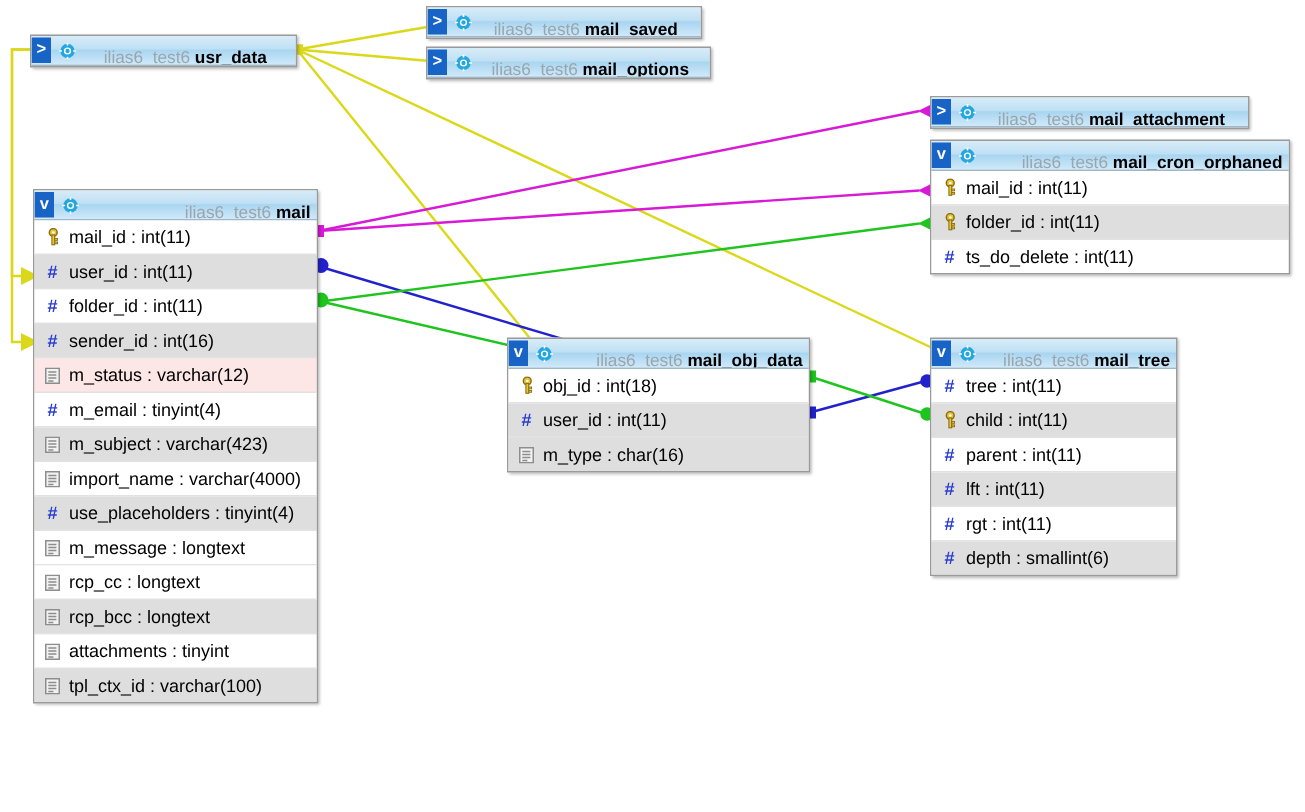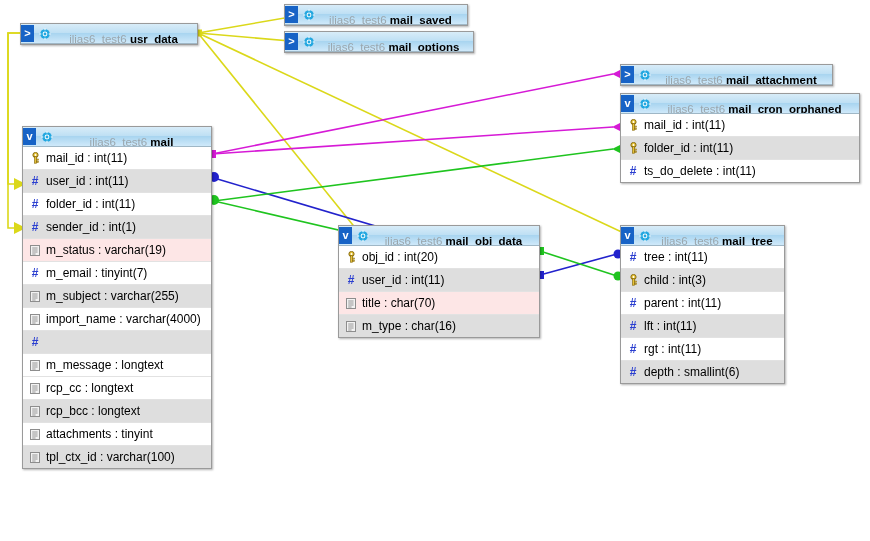--- a/index.html
+++ b/index.html
@@ -63,21 +63,21 @@
   }
   .row:last-child{border-bottom:none;}
   .row.alt{background:#dedede;}
   .row.pink{background:#fde6e6;}
   .row.white{background:#ffffff;}
   .ficon{width:16px;flex:0 0 auto;display:flex;align-items:center;justify-content:center;}
   .flabel{padding-left:3px;font-size:12px;color:#000;letter-spacing:0px;}
 
   
   .tbl.collapsed .ttl{text-align:center;}
-  .tbl.wide .ttl{text-align:center;}
+  .tbl.wide .ttl{text-align:right;}
 </style>
 </head>
 <body>
 
 <div id="canvas">
 
   <svg id="wires" viewBox="0 0 870 541" width="870" height="541">
     <defs>
       <marker id="tri-y" markerWidth="7" markerHeight="7" refX="6" refY="3.5" orient="auto">
         <path d="M0,0 L7,3.5 L0,7 Z" fill="#dbd81a"></path>
@@ -302,41 +302,27 @@
         <div class="row white">
           <span class="ficon">
             <svg width="11" height="12" viewBox="0 0 11 12">
               <circle cx="5.5" cy="3" r="2.6" fill="#e8c437" stroke="#8a6d10" stroke-width="1"></circle>
               <circle cx="5.5" cy="3" r="0.9" fill="#ffffff"></circle>
               <rect x="4.6" y="4.6" width="1.9" height="6.6" fill="#e8c437" stroke="#8a6d10" stroke-width="0.7"></rect>
               <rect x="6.4" y="7" width="2" height="1.2" fill="#e8c437" stroke="#8a6d10" stroke-width="0.6"></rect>
               <rect x="6.4" y="9.3" width="2" height="1.2" fill="#e8c437" stroke="#8a6d10" stroke-width="0.6"></rect>
             </svg>
           </span>
-          <span class="flabel">obj_id : int(20)</span>
+          <span class="flabel">obj_id : int(18)</span>
         </div>
         <div class="row alt">
           <span class="ficon">
             <span style="color:#2b3fd0;font-weight:bold;font-size:12px;font-family:'Liberation Sans',sans-serif;line-height:1;">#</span>
           </span>
           <span class="flabel">user_id : int(11)</span>
-        </div>
-        <div class="row pink">
-          <span class="ficon">
-            <svg width="10" height="11" viewBox="0 0 10 11">
-              <rect x="0.5" y="0.5" width="9" height="10" fill="#f2f2f2" stroke="#8d8d8d" stroke-width="1"></rect>
-              <g stroke="#8d8d8d" stroke-width="0.9">
-                <line x1="2.2" y1="3" x2="7.6" y2="3"></line>
-                <line x1="2.2" y1="5" x2="7.6" y2="5"></line>
-                <line x1="2.2" y1="7" x2="7.6" y2="7"></line>
-                <line x1="2.2" y1="9" x2="5.6" y2="9"></line>
-              </g>
-            </svg>
-          </span>
-          <span class="flabel">title : char(70)</span>
         </div>
         <div class="row alt">
           <span class="ficon">
             <svg width="10" height="11" viewBox="0 0 10 11">
               <rect x="0.5" y="0.5" width="9" height="10" fill="#f2f2f2" stroke="#8d8d8d" stroke-width="1"></rect>
               <g stroke="#8d8d8d" stroke-width="0.9">
                 <line x1="2.2" y1="3" x2="7.6" y2="3"></line>
                 <line x1="2.2" y1="5" x2="7.6" y2="5"></line>
                 <line x1="2.2" y1="7" x2="7.6" y2="7"></line>
                 <line x1="2.2" y1="9" x2="5.6" y2="9"></line>
@@ -375,21 +361,21 @@
         <div class="row alt">
           <span class="ficon">
             <svg width="11" height="12" viewBox="0 0 11 12">
               <circle cx="5.5" cy="3" r="2.6" fill="#e8c437" stroke="#8a6d10" stroke-width="1"></circle>
               <circle cx="5.5" cy="3" r="0.9" fill="#ffffff"></circle>
               <rect x="4.6" y="4.6" width="1.9" height="6.6" fill="#e8c437" stroke="#8a6d10" stroke-width="0.7"></rect>
               <rect x="6.4" y="7" width="2" height="1.2" fill="#e8c437" stroke="#8a6d10" stroke-width="0.6"></rect>
               <rect x="6.4" y="9.3" width="2" height="1.2" fill="#e8c437" stroke="#8a6d10" stroke-width="0.6"></rect>
             </svg>
           </span>
-          <span class="flabel">child : int(3)</span>
+          <span class="flabel">child : int(11)</span>
         </div>
         <div class="row white">
           <span class="ficon">
             <span style="color:#2b3fd0;font-weight:bold;font-size:12px;font-family:'Liberation Sans',sans-serif;line-height:1;">#</span>
           </span>
           <span class="flabel">parent : int(11)</span>
         </div>
         <div class="row alt">
           <span class="ficon">
             <span style="color:#2b3fd0;font-weight:bold;font-size:12px;font-family:'Liberation Sans',sans-serif;line-height:1;">#</span>
@@ -450,74 +436,75 @@
         <div class="row white">
           <span class="ficon">
             <span style="color:#2b3fd0;font-weight:bold;font-size:12px;font-family:'Liberation Sans',sans-serif;line-height:1;">#</span>
           </span>
           <span class="flabel">folder_id : int(11)</span>
         </div>
         <div class="row alt">
           <span class="ficon">
             <span style="color:#2b3fd0;font-weight:bold;font-size:12px;font-family:'Liberation Sans',sans-serif;line-height:1;">#</span>
           </span>
-          <span class="flabel">sender_id : int(1)</span>
+          <span class="flabel">sender_id : int(16)</span>
         </div>
         <div class="row pink">
           <span class="ficon">
             <svg width="10" height="11" viewBox="0 0 10 11">
               <rect x="0.5" y="0.5" width="9" height="10" fill="#f2f2f2" stroke="#8d8d8d" stroke-width="1"></rect>
               <g stroke="#8d8d8d" stroke-width="0.9">
                 <line x1="2.2" y1="3" x2="7.6" y2="3"></line>
                 <line x1="2.2" y1="5" x2="7.6" y2="5"></line>
                 <line x1="2.2" y1="7" x2="7.6" y2="7"></line>
                 <line x1="2.2" y1="9" x2="5.6" y2="9"></line>
               </g>
             </svg>
           </span>
-          <span class="flabel">m_status : varchar(19)</span>
-        </div>
-        <div class="row white">
-          <span class="ficon">
-            <span style="color:#2b3fd0;font-weight:bold;font-size:12px;font-family:'Liberation Sans',sans-serif;line-height:1;">#</span>
-          </span>
-          <span class="flabel">m_email : tinyint(7)</span>
-        </div>
-        <div class="row alt">
-          <span class="ficon">
-            <svg width="10" height="11" viewBox="0 0 10 11">
-              <rect x="0.5" y="0.5" width="9" height="10" fill="#f2f2f2" stroke="#8d8d8d" stroke-width="1"></rect>
-              <g stroke="#8d8d8d" stroke-width="0.9">
-                <line x1="2.2" y1="3" x2="7.6" y2="3"></line>
-                <line x1="2.2" y1="5" x2="7.6" y2="5"></line>
-                <line x1="2.2" y1="7" x2="7.6" y2="7"></line>
-                <line x1="2.2" y1="9" x2="5.6" y2="9"></line>
-              </g>
-            </svg>
-          </span>
-          <span class="flabel">m_subject : varchar(255)</span>
+          <span class="flabel">m_status : varchar(12)</span>
+        </div>
+        <div class="row white">
+          <span class="ficon">
+            <span style="color:#2b3fd0;font-weight:bold;font-size:12px;font-family:'Liberation Sans',sans-serif;line-height:1;">#</span>
+          </span>
+          <span class="flabel">m_email : tinyint(4)</span>
+        </div>
+        <div class="row alt">
+          <span class="ficon">
+            <svg width="10" height="11" viewBox="0 0 10 11">
+              <rect x="0.5" y="0.5" width="9" height="10" fill="#f2f2f2" stroke="#8d8d8d" stroke-width="1"></rect>
+              <g stroke="#8d8d8d" stroke-width="0.9">
+                <line x1="2.2" y1="3" x2="7.6" y2="3"></line>
+                <line x1="2.2" y1="5" x2="7.6" y2="5"></line>
+                <line x1="2.2" y1="7" x2="7.6" y2="7"></line>
+                <line x1="2.2" y1="9" x2="5.6" y2="9"></line>
+              </g>
+            </svg>
+          </span>
+          <span class="flabel">m_subject : varchar(423)</span>
         </div>
         <div class="row white">
           <span class="ficon">
             <svg width="10" height="11" viewBox="0 0 10 11">
               <rect x="0.5" y="0.5" width="9" height="10" fill="#f2f2f2" stroke="#8d8d8d" stroke-width="1"></rect>
               <g stroke="#8d8d8d" stroke-width="0.9">
                 <line x1="2.2" y1="3" x2="7.6" y2="3"></line>
                 <line x1="2.2" y1="5" x2="7.6" y2="5"></line>
                 <line x1="2.2" y1="7" x2="7.6" y2="7"></line>
                 <line x1="2.2" y1="9" x2="5.6" y2="9"></line>
               </g>
             </svg>
           </span>
           <span class="flabel">import_name : varchar(4000)</span>
         </div>
         <div class="row alt">
           <span class="ficon">
             <span style="color:#2b3fd0;font-weight:bold;font-size:12px;font-family:'Liberation Sans',sans-serif;line-height:1;">#</span>
           </span>
+          <span class="flabel">use_placeholders : tinyint(4)</span>
         </div>
         <div class="row white">
           <span class="ficon">
             <svg width="10" height="11" viewBox="0 0 10 11">
               <rect x="0.5" y="0.5" width="9" height="10" fill="#f2f2f2" stroke="#8d8d8d" stroke-width="1"></rect>
               <g stroke="#8d8d8d" stroke-width="0.9">
                 <line x1="2.2" y1="3" x2="7.6" y2="3"></line>
                 <line x1="2.2" y1="5" x2="7.6" y2="5"></line>
                 <line x1="2.2" y1="7" x2="7.6" y2="7"></line>
                 <line x1="2.2" y1="9" x2="5.6" y2="9"></line>

